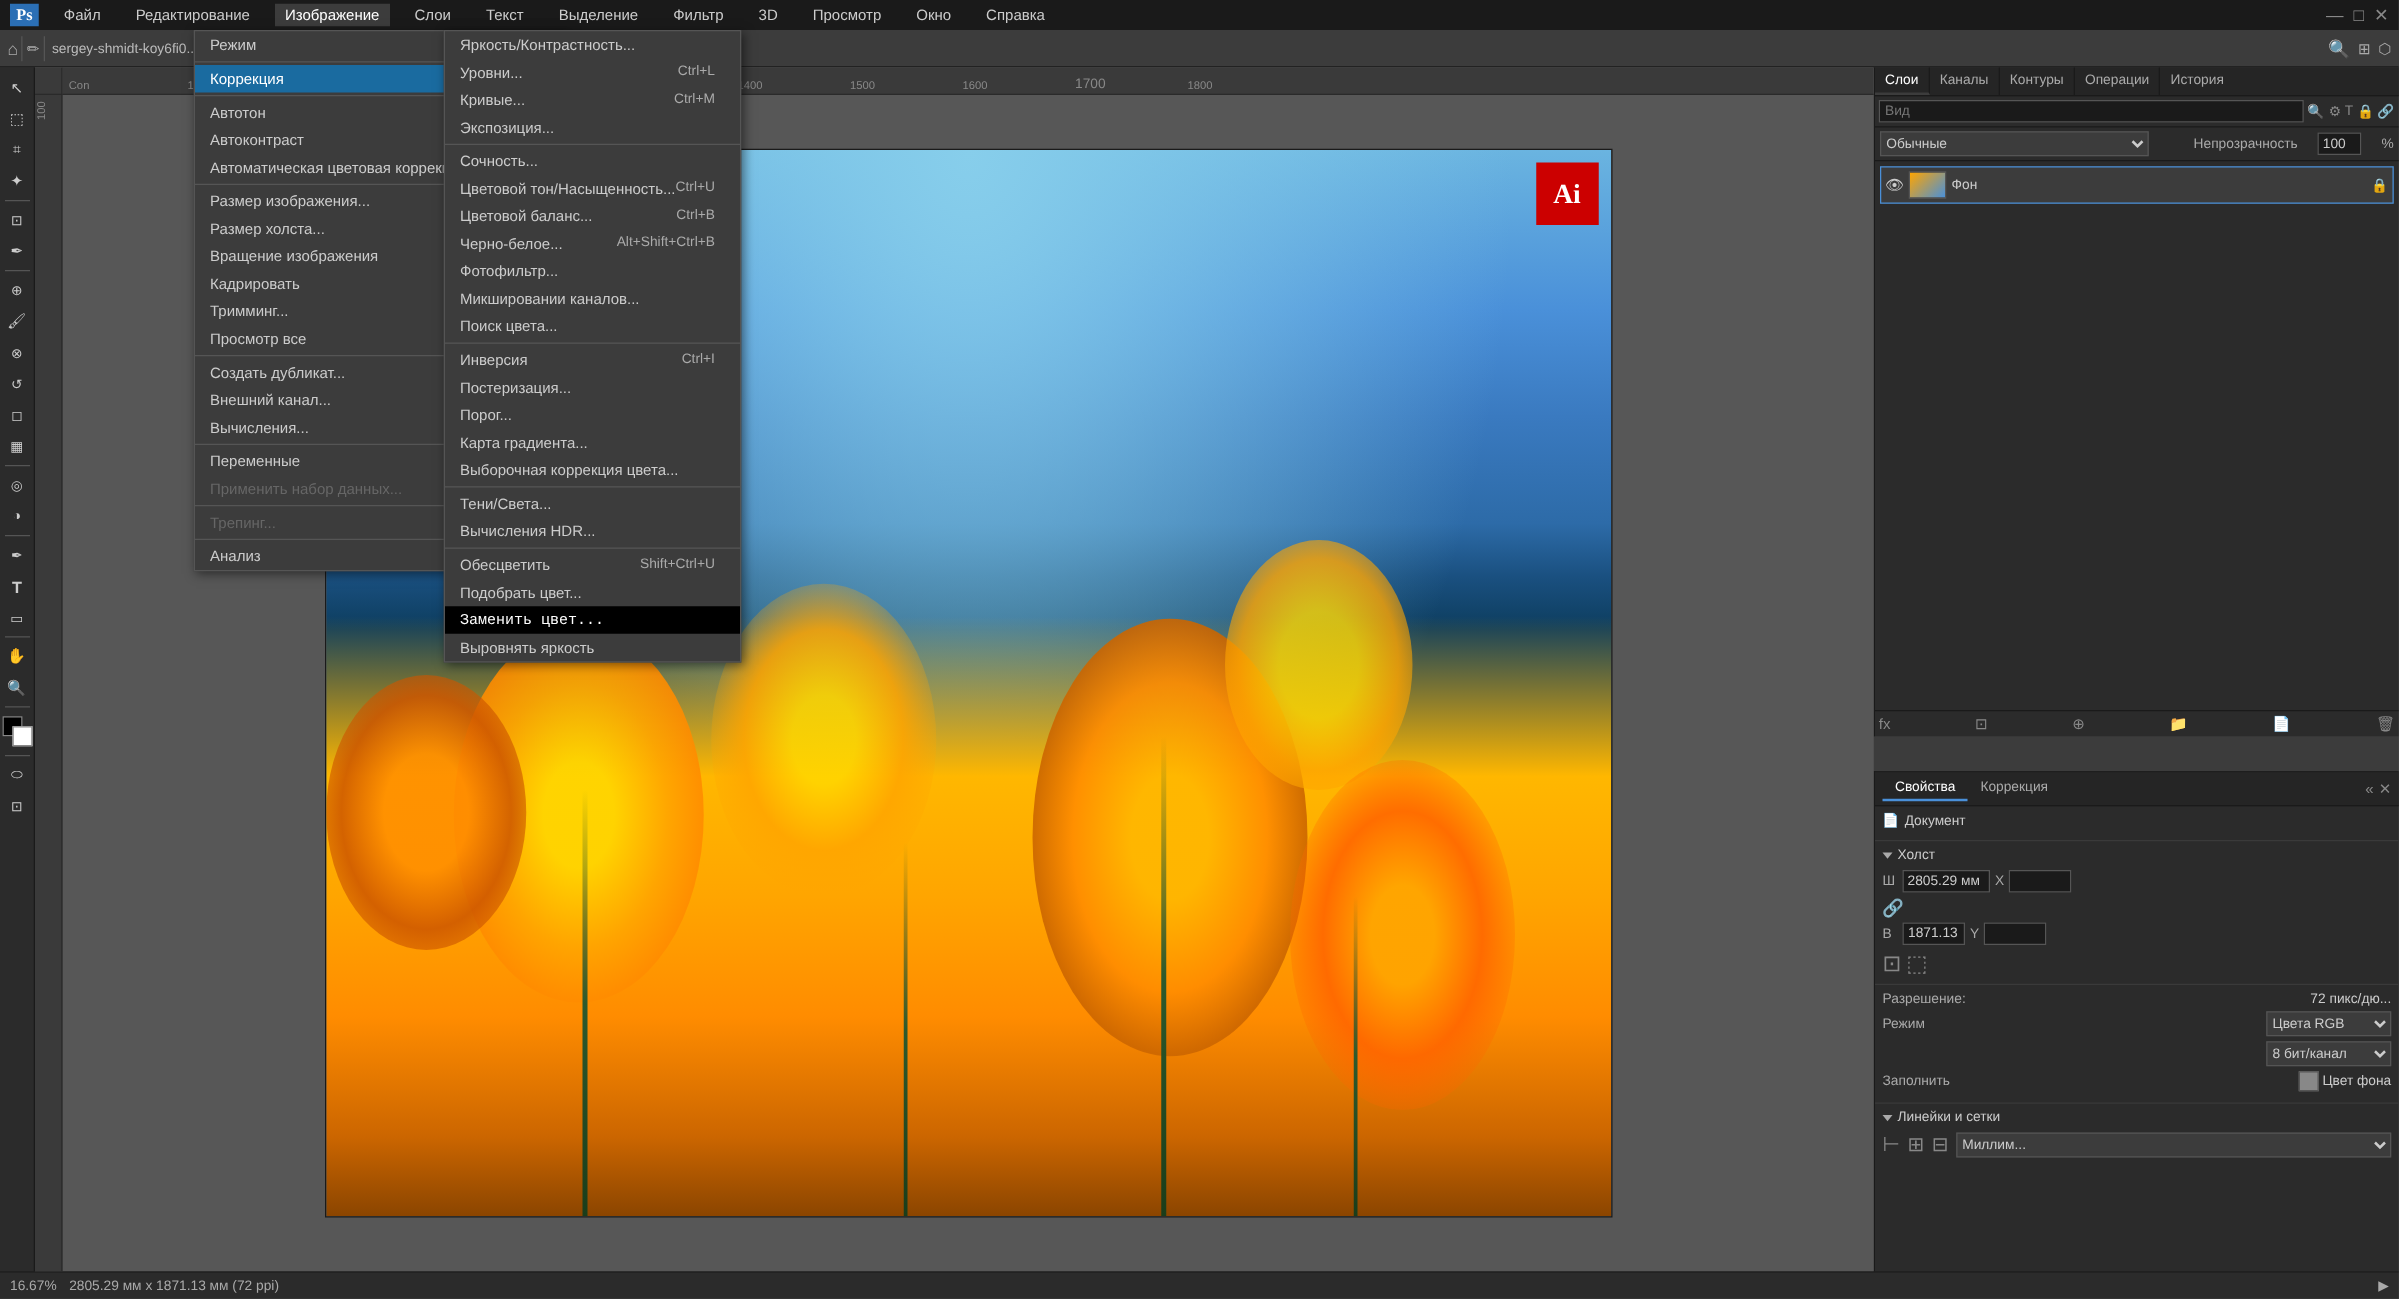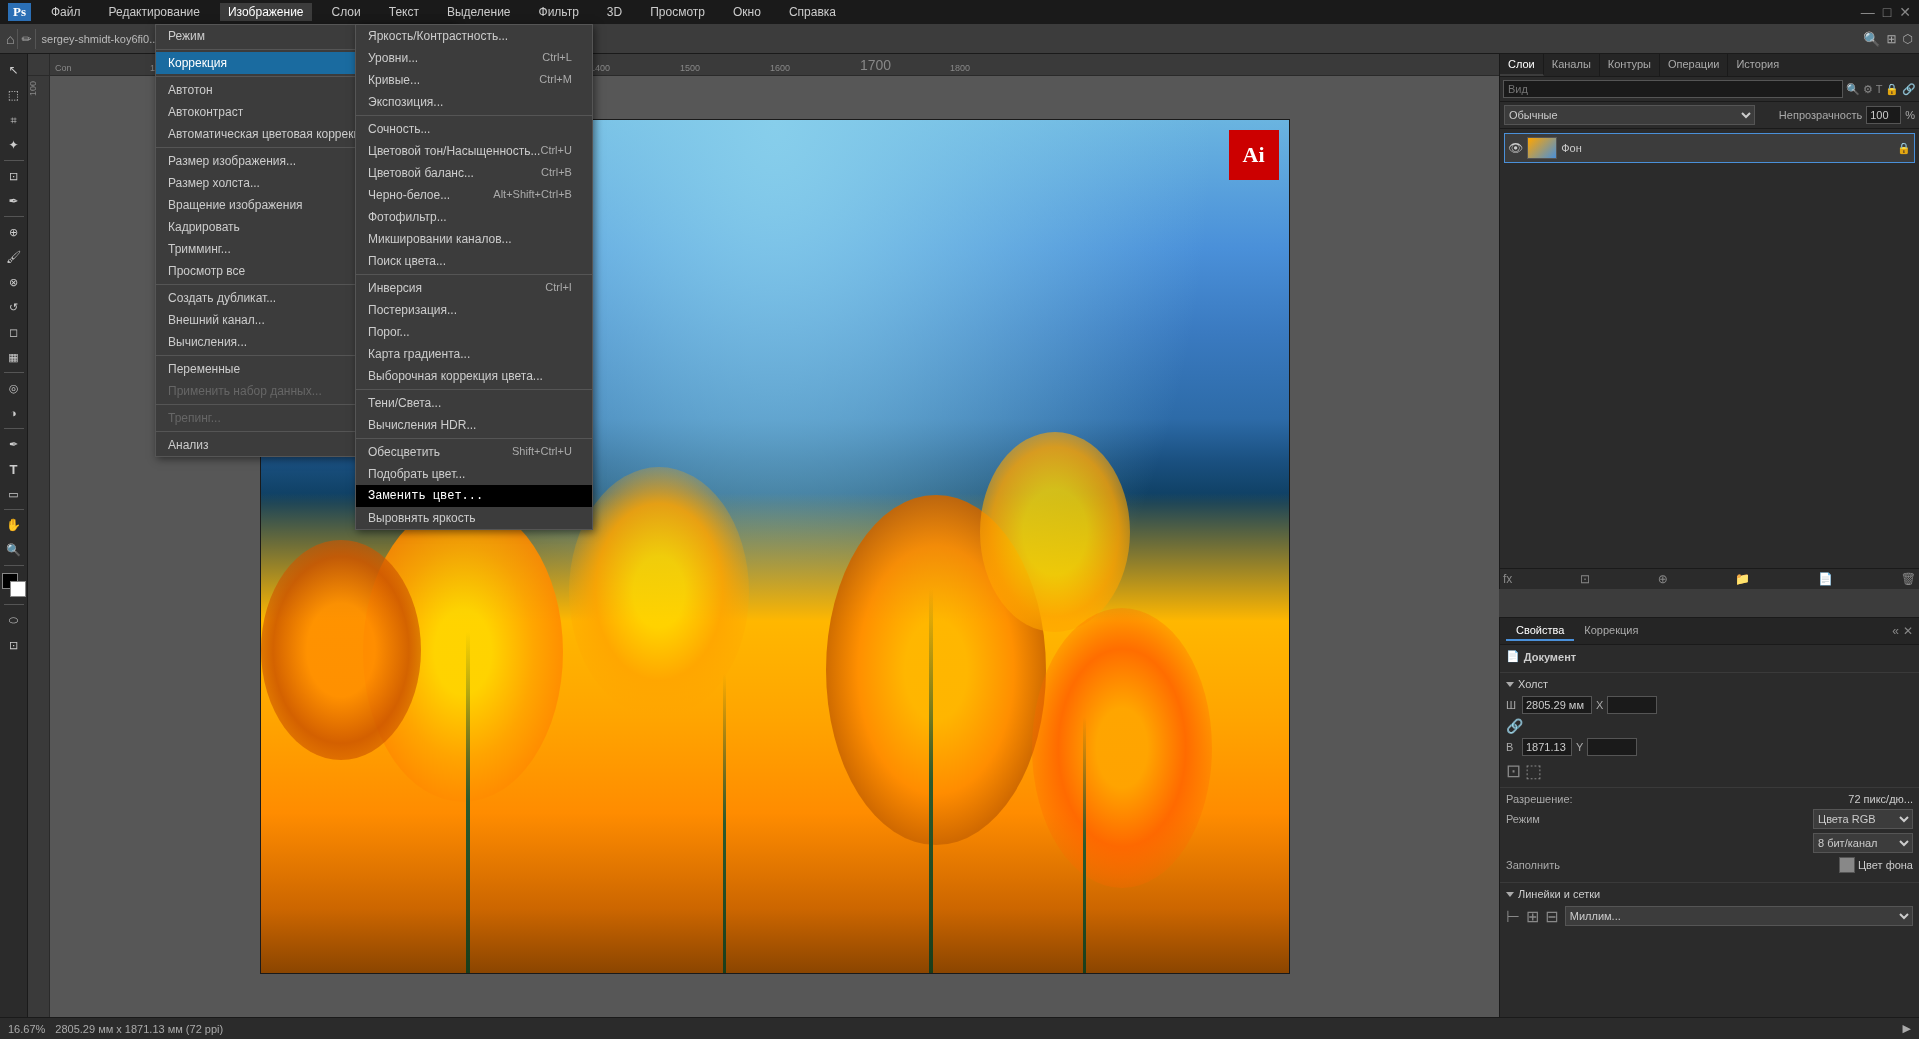--- a/index.html
+++ b/index.html
@@ -102,21 +102,21 @@
       <div style="position:absolute;top:0;left:22px;right:0;height:22px;background:#3a3a3a;border-bottom:1px solid #2a2a2a;overflow:hidden;display:flex;align-items:flex-end;padding-bottom:2px;">
         <span style="font-size:9px;color:#888;margin-left:5px;">Con</span>
         <span style="font-size:9px;color:#888;position:absolute;left:100px;">100</span>
         <span style="font-size:9px;color:#888;position:absolute;left:180px;">200</span>
         <span style="font-size:9px;color:#888;position:absolute;left:270px;">300</span>
         <span style="font-size:9px;color:#888;position:absolute;left:360px;">400</span>
         <span style="font-size:9px;color:#888;position:absolute;left:450px;">500</span>
         <span style="font-size:9px;color:#888;position:absolute;left:540px;">1400</span>
         <span style="font-size:9px;color:#888;position:absolute;left:630px;">1500</span>
         <span style="font-size:9px;color:#888;position:absolute;left:720px;">1600</span>
-        <span style="font-size:14px;color:#888;position:absolute;left:810px;">1700</span>
+        <span style="font-size:11px;color:#888;position:absolute;left:810px;">1700</span>
         <span style="font-size:9px;color:#888;position:absolute;left:900px;">1800</span>
       </div>
 
       <div style="position:absolute;top:22px;left:0;width:22px;bottom:0;background:#3a3a3a;border-right:1px solid #2a2a2a;overflow:hidden;">
         <div style="font-size:9px;color:#888;writing-mode:vertical-rl;transform:rotate(180deg);margin-top:5px;">100</div>
       </div>
 
       <div style="position:absolute;top:22px;left:22px;right:0;bottom:0;display:flex;align-items:center;justify-content:center;overflow:hidden;">
 
         <div style="width:1030px;height:855px;position:relative;overflow:hidden;border:1px solid #1a1a1a;">
@@ -155,21 +155,21 @@
 
         <div style="display:flex; align-items:center; padding:3px; border-bottom:1px solid #1a1a1a; gap:3px;">
           <input type="text" style="flex: 1 1 0%; background: rgb(26, 26, 26); border: 1px solid rgb(85, 85, 85); color: rgb(204, 204, 204); font-size: 11px; height: 18px; padding: 0px 4px;" placeholder="Вид">
           <span style="font-size:11px;color:#888;cursor:pointer;">🔍</span>
           <span style="font-size:11px;color:#888;cursor:pointer;">⚙</span>
           <span style="font-size:11px;color:#888;cursor:pointer;">T</span>
           <span style="font-size:11px;color:#888;cursor:pointer;">🔒</span>
           <span style="font-size:11px;color:#888;cursor:pointer;">🔗</span>
         </div>
 
-        <div style="display:flex; align-items:center; padding:3px 4px; border-bottom:1px solid #1a1a1a; gap:4px;">
+        <div style="display:flex; align-items:center; padding:3px 4px; border-bottom:1px solid #1a1a1a; gap:16px;">
           <select style="background:#3c3c3c;border:1px solid #555;color:#ccc;font-size:11px;height:20px;flex:1;">
             <option>Обычные</option>
           </select>
           <span style="font-size:11px;color:#aaa;padding-left:20px;">Непрозрачность</span>
           <input type="text" value="100" style="background: rgb(26, 26, 26); border: 1px solid rgb(85, 85, 85); color: rgb(204, 204, 204); font-size: 11px; height: 18px; width: 35px; padding: 0px 3px;">
           <span style="font-size:11px;color:#aaa;">%</span>
         </div>
 
         <div style="display:flex;align-items:center;gap:4px;padding:3px;background:#3c3c3c;border:1px solid #4a90d9;margin:4px;">
           <span style="font-size:12px;color:#ccc;cursor:pointer;">👁</span>
@@ -197,21 +197,21 @@
           </div>
           <div style="display:flex;gap:4px;">
             <span style="font-size:12px;color:#888;cursor:pointer;">«</span>
             <span style="font-size:12px;color:#888;cursor:pointer;">✕</span>
           </div>
         </div>
 
         <div style="border-bottom:1px solid #3a3a3a;padding:5px 6px;">
           <div style="display:flex;align-items:center;gap:4px;margin-bottom:4px;">
             <span style="font-size:11px;color:#888;">📄</span>
-            <span style="font-size:11px;color:#ccc;font-weight:bold;">Документ</span>
+            <span style="font-size:11px;color:#ccc;">Документ</span>
           </div>
         </div>
 
         <div style="border-bottom:1px solid #3a3a3a;padding:5px 6px;">
           <div style="display:flex;align-items:center;gap:4px;margin-bottom:6px;">
             <span style="width:0;height:0;border-left:4px solid transparent;border-right:4px solid transparent;border-top:5px solid #aaa;display:inline-block;"></span>
             <span style="font-size:11px;color:#ccc;">Холст</span>
           </div>
           <div style="display:flex;align-items:center;gap:4px;margin-bottom:4px;">
             <span style="font-size:11px;color:#aaa;width:12px;">Ш</span>

